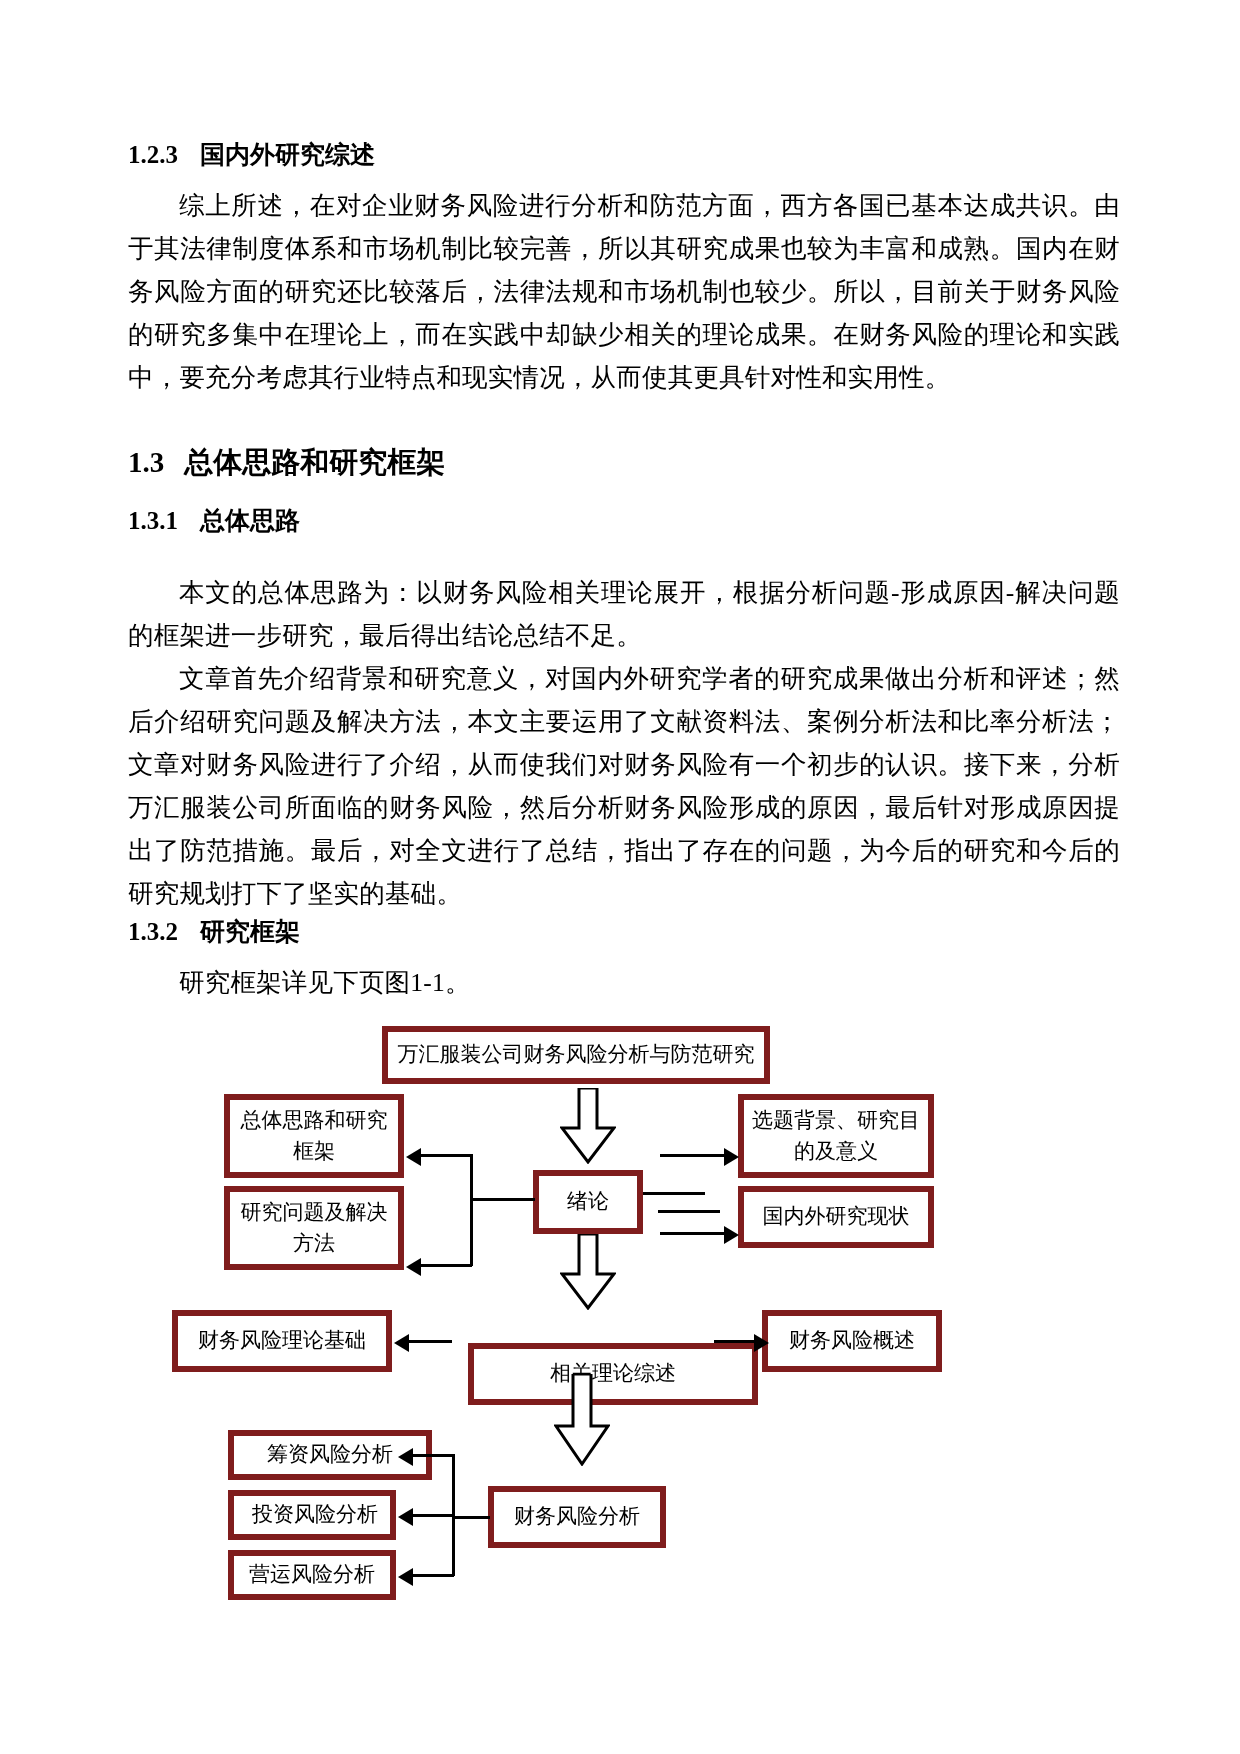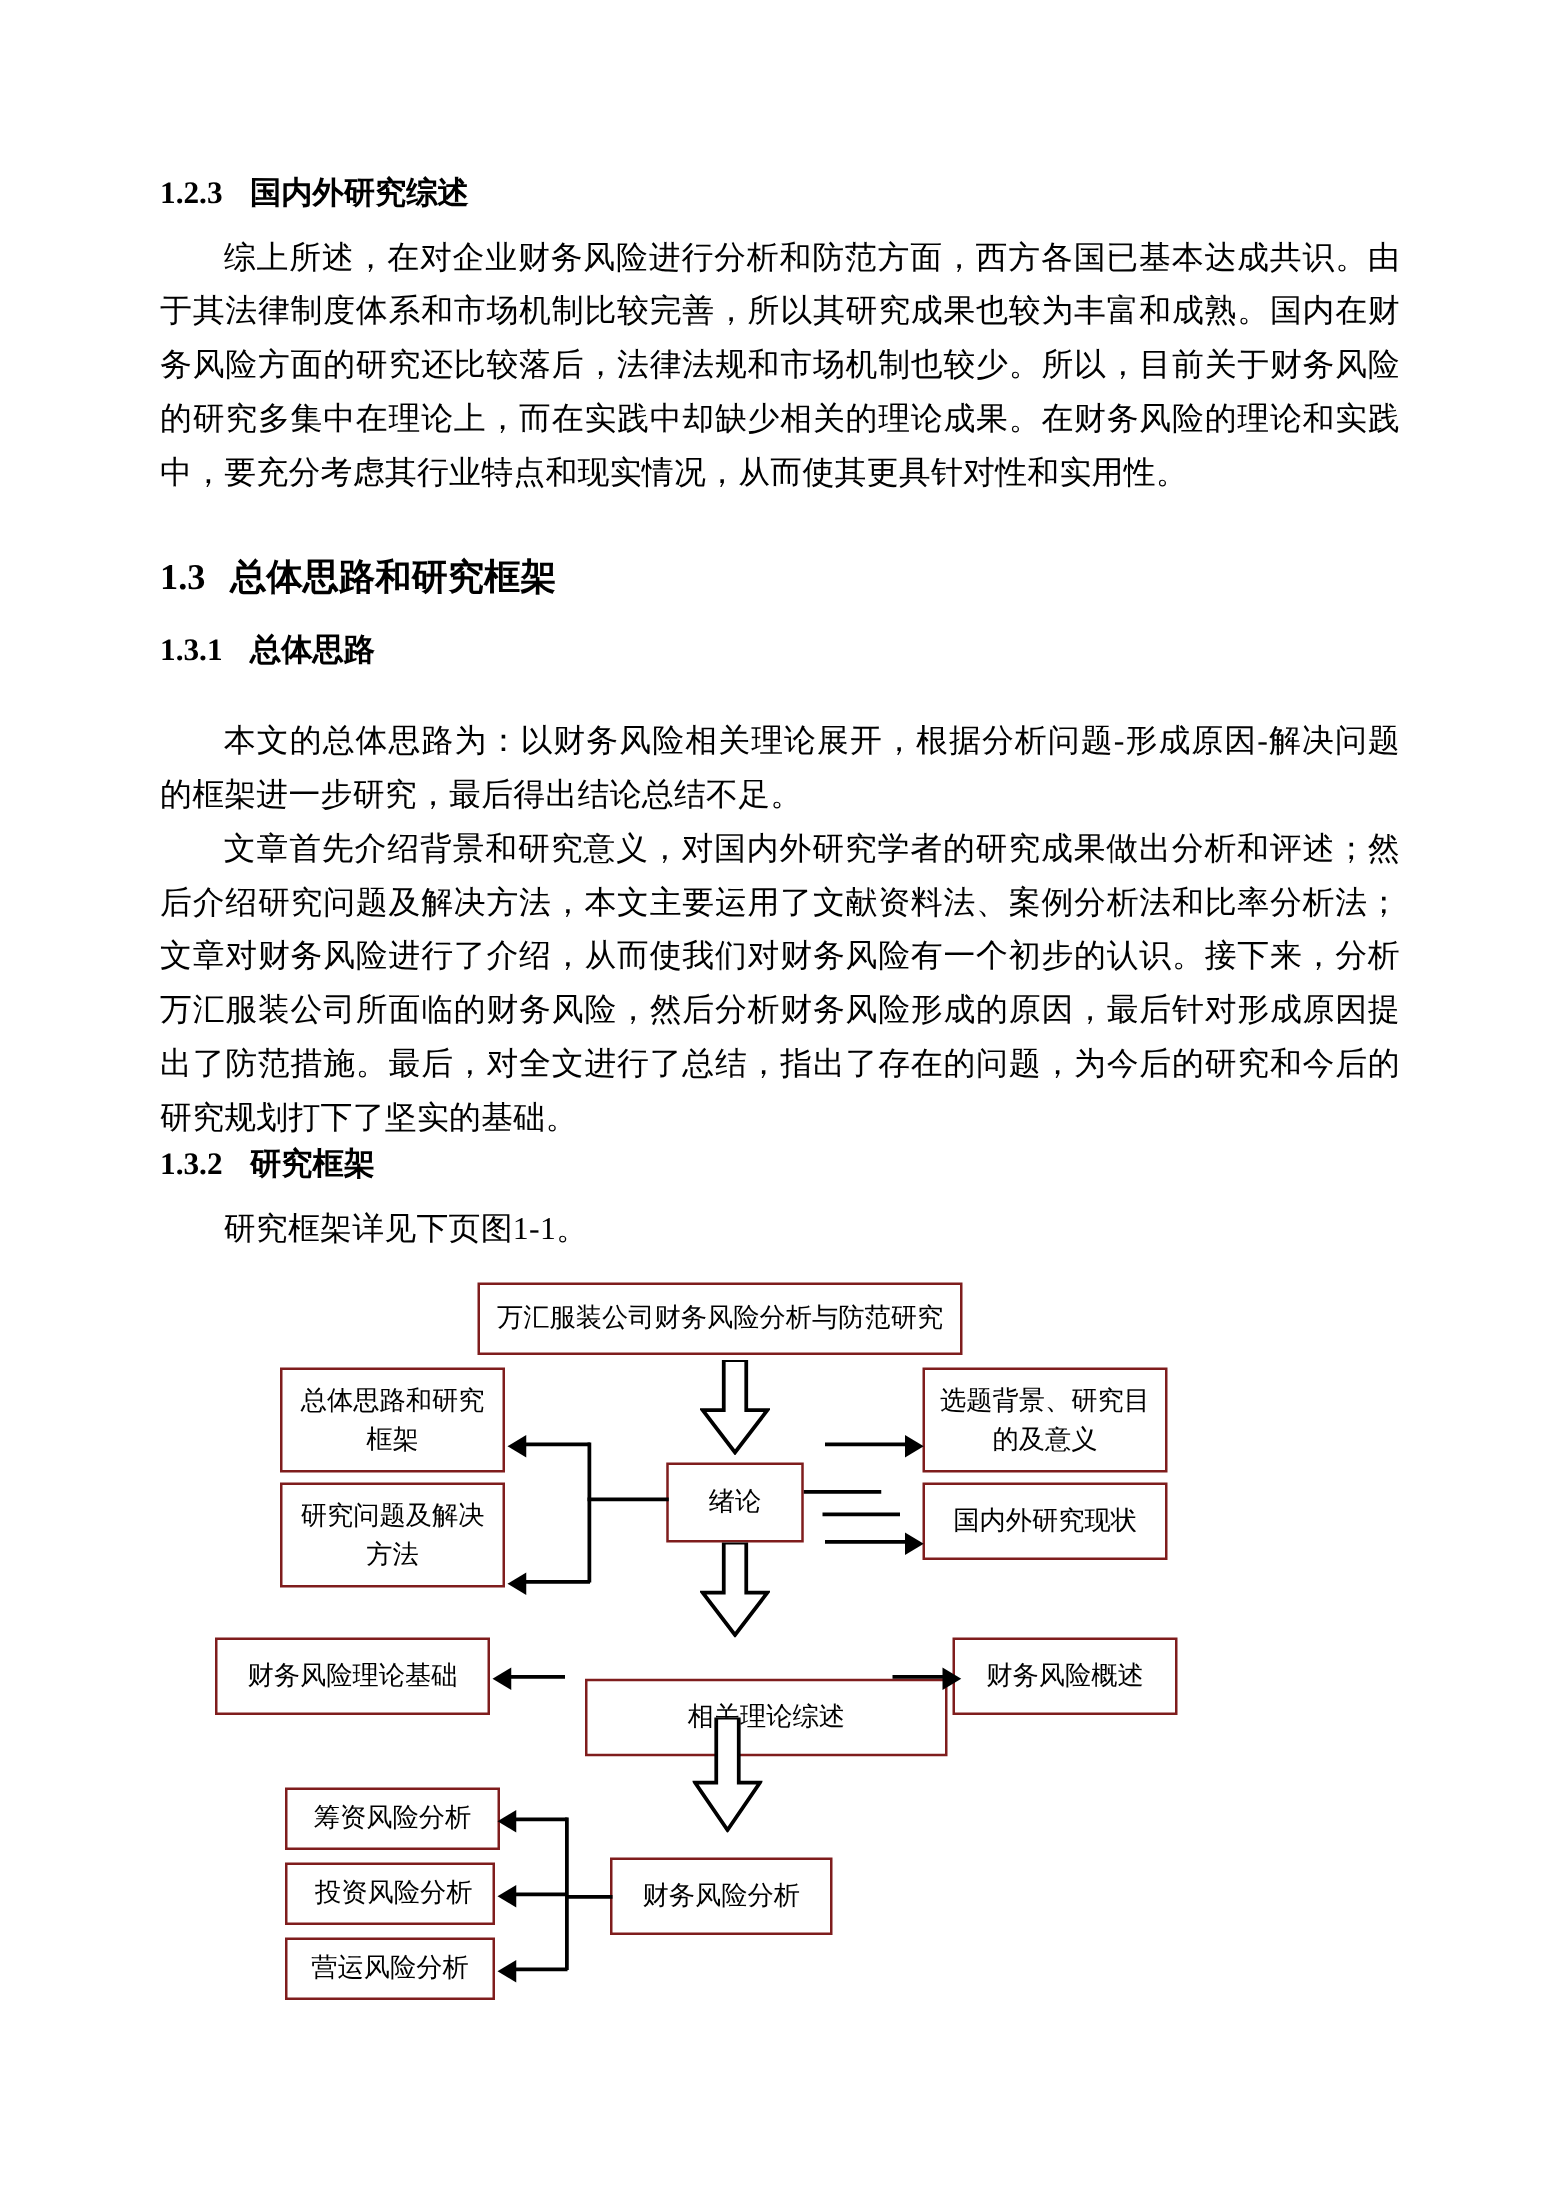--- a/index.html
+++ b/index.html
@@ -49,21 +49,21 @@
   
   .chart{
     position:relative;
     width:1000px;
     height:610px;
     margin:14px 0 0 -8px;
   }
   .node{
     position:absolute;
     box-sizing:border-box;
-    border:2px solid #7f1d1d;
+    border:6px solid #7f1d1d;
     background:#fff;
     display:flex;
     align-items:center;
     justify-content:center;
     text-align:center;
     font-size:21px;
     line-height:31px;
     font-family:"Liberation Serif","DejaVu Serif",serif;
     padding:2px 6px;
   }
@@ -166,21 +166,21 @@
     <div class="ah-right" style="left:634px;top:316px;"></div>
 
     <div class="block-arrow" style="left:434px;top:356px;">
       <svg width="56" height="92" viewBox="0 0 56 92">
         <polygon points="19,0 37,0 37,52 54,52 28,90 2,52 19,52" fill="#ffffff" stroke="#000000" stroke-width="3"></polygon>
       </svg>
     </div>
 
     <div class="node" style="left:368px;top:468px;width:178px;height:62px;">财务风险分析</div>
 
-    <div class="node" style="left:108px;top:412px;width:172px;height:50px;">筹资风险分析</div>
+    <div class="node" style="left:108px;top:412px;width:204px;height:50px;">筹资风险分析</div>
     <div class="node" style="left:108px;top:472px;width:168px;height:50px;padding-left:12px;">投资风险分析</div>
     <div class="node" style="left:108px;top:532px;width:168px;height:50px;">营运风险分析</div>
 
     <div class="ln hln" style="left:332px;top:498px;width:38px;"></div>
     <div class="ln vln" style="left:332px;top:436px;height:122px;"></div>
 
     <div class="ln hln" style="left:292px;top:436px;width:42px;"></div>
     <div class="ah-left" style="left:278px;top:430px;"></div>
 
     <div class="ln hln" style="left:292px;top:496px;width:42px;"></div>

